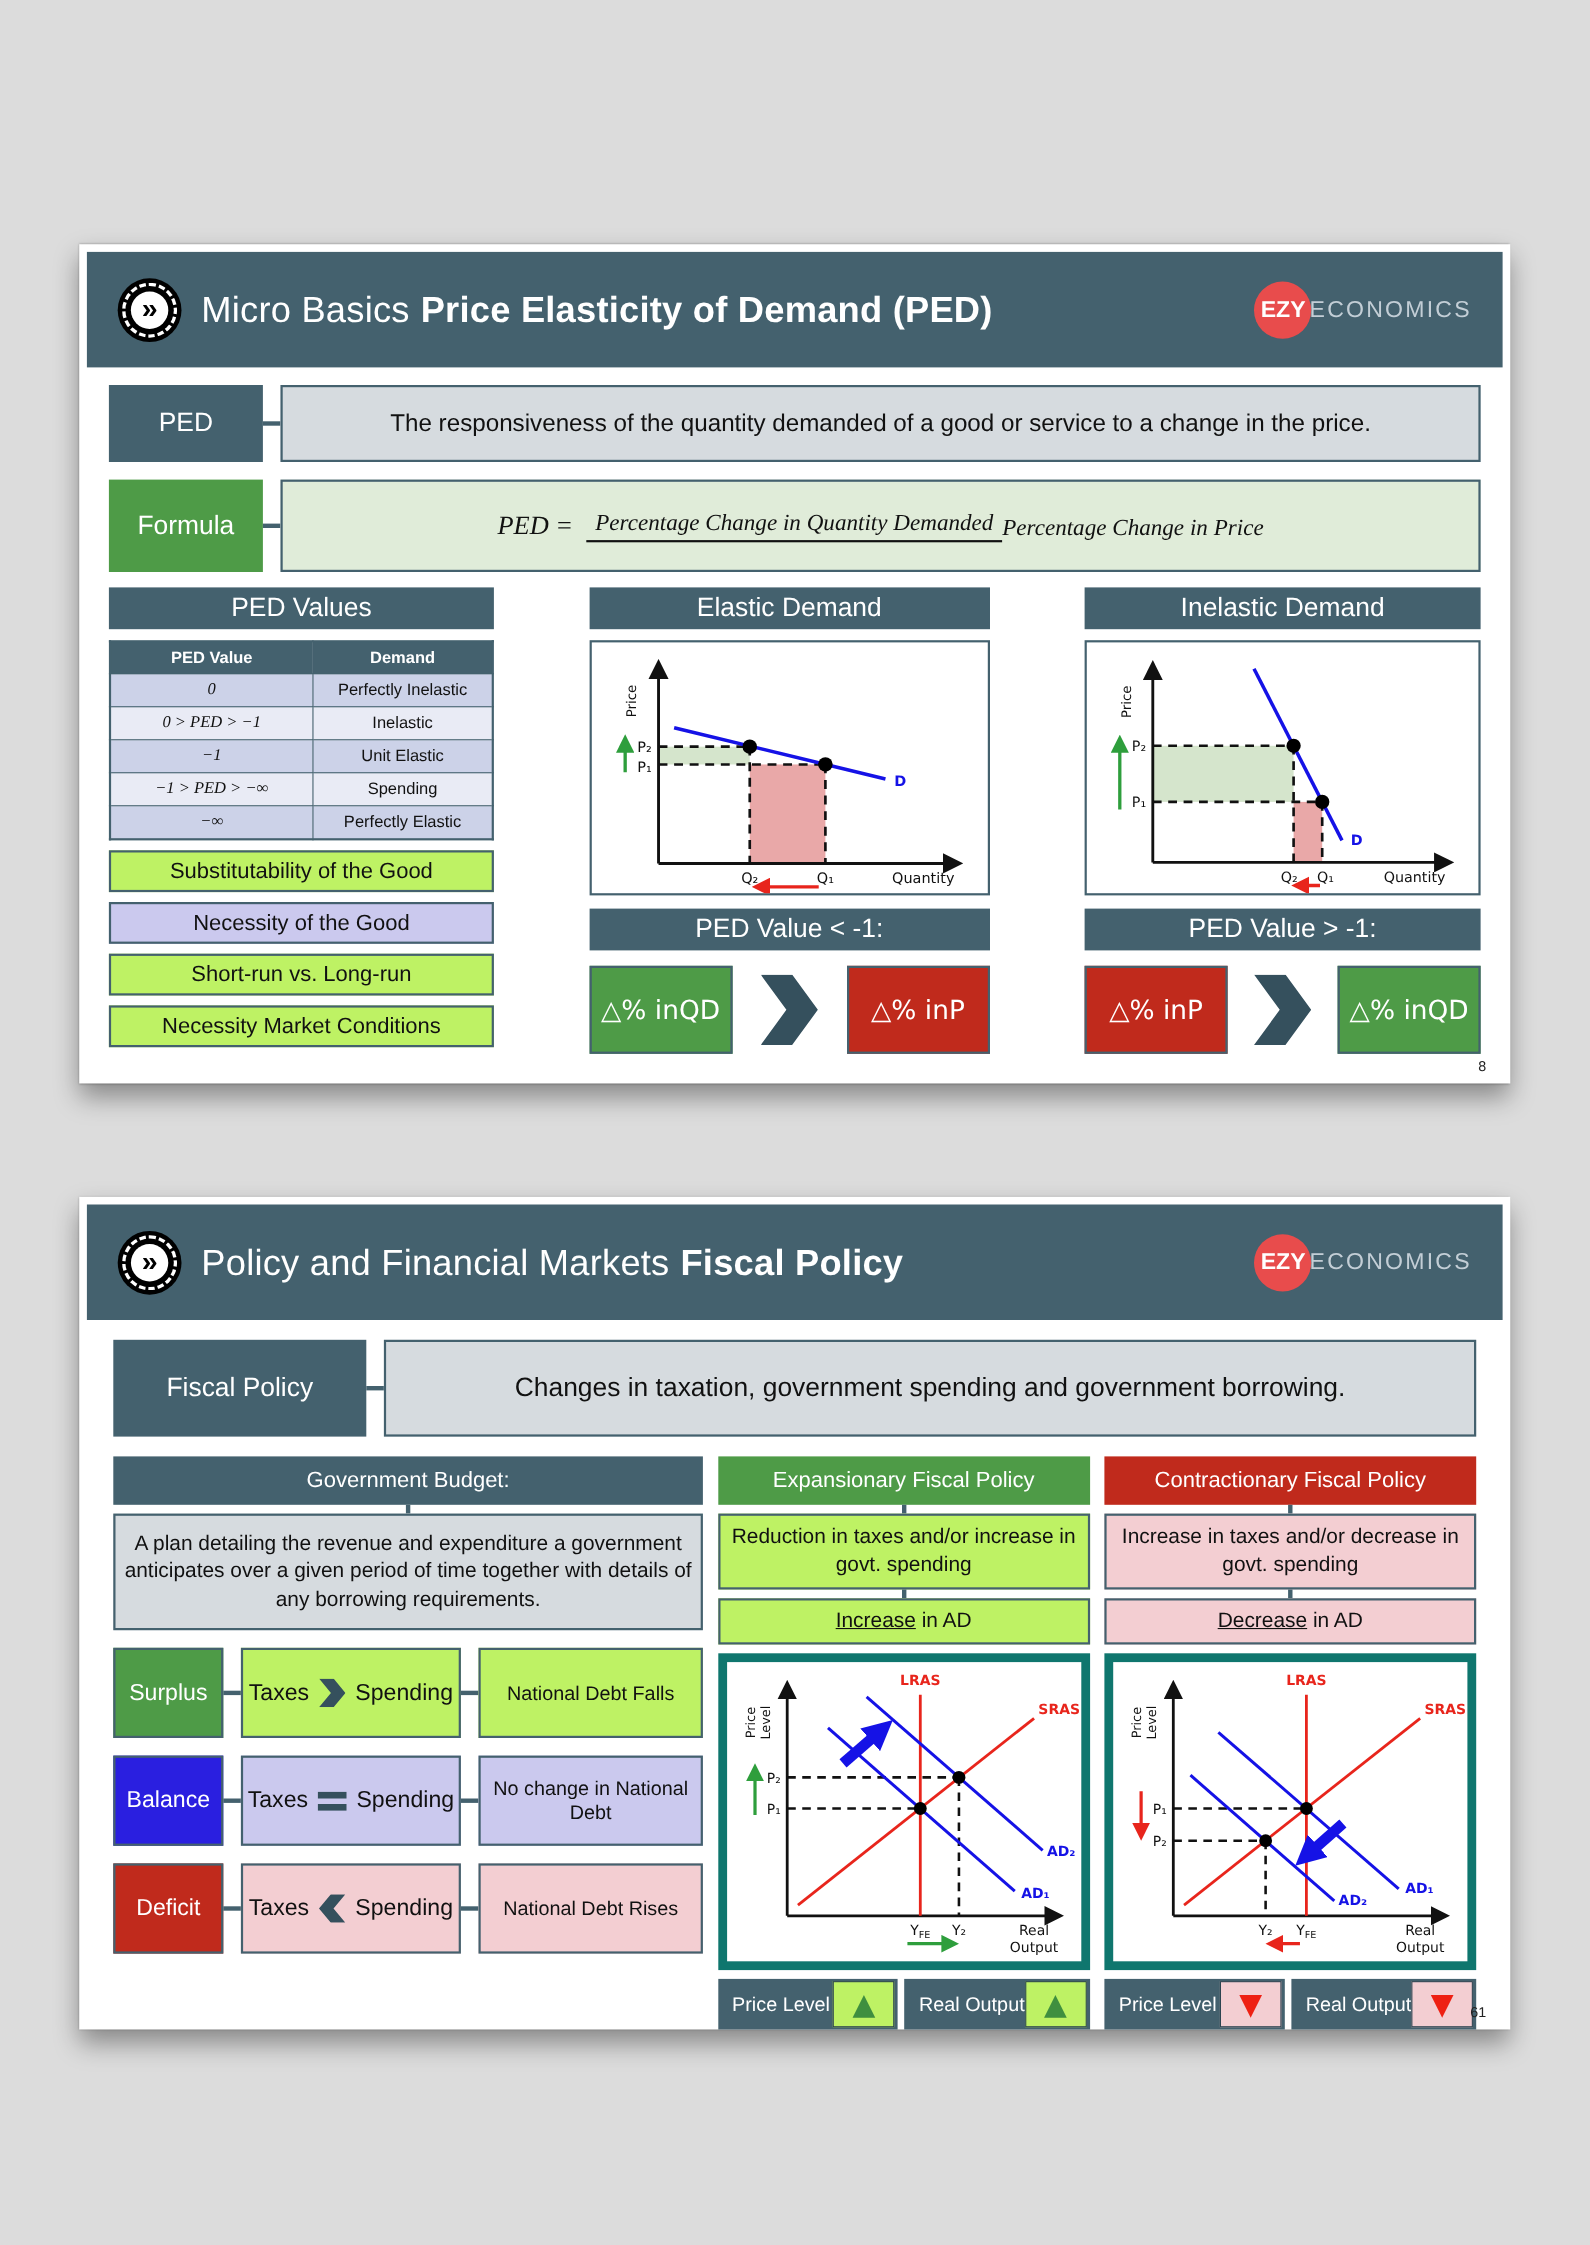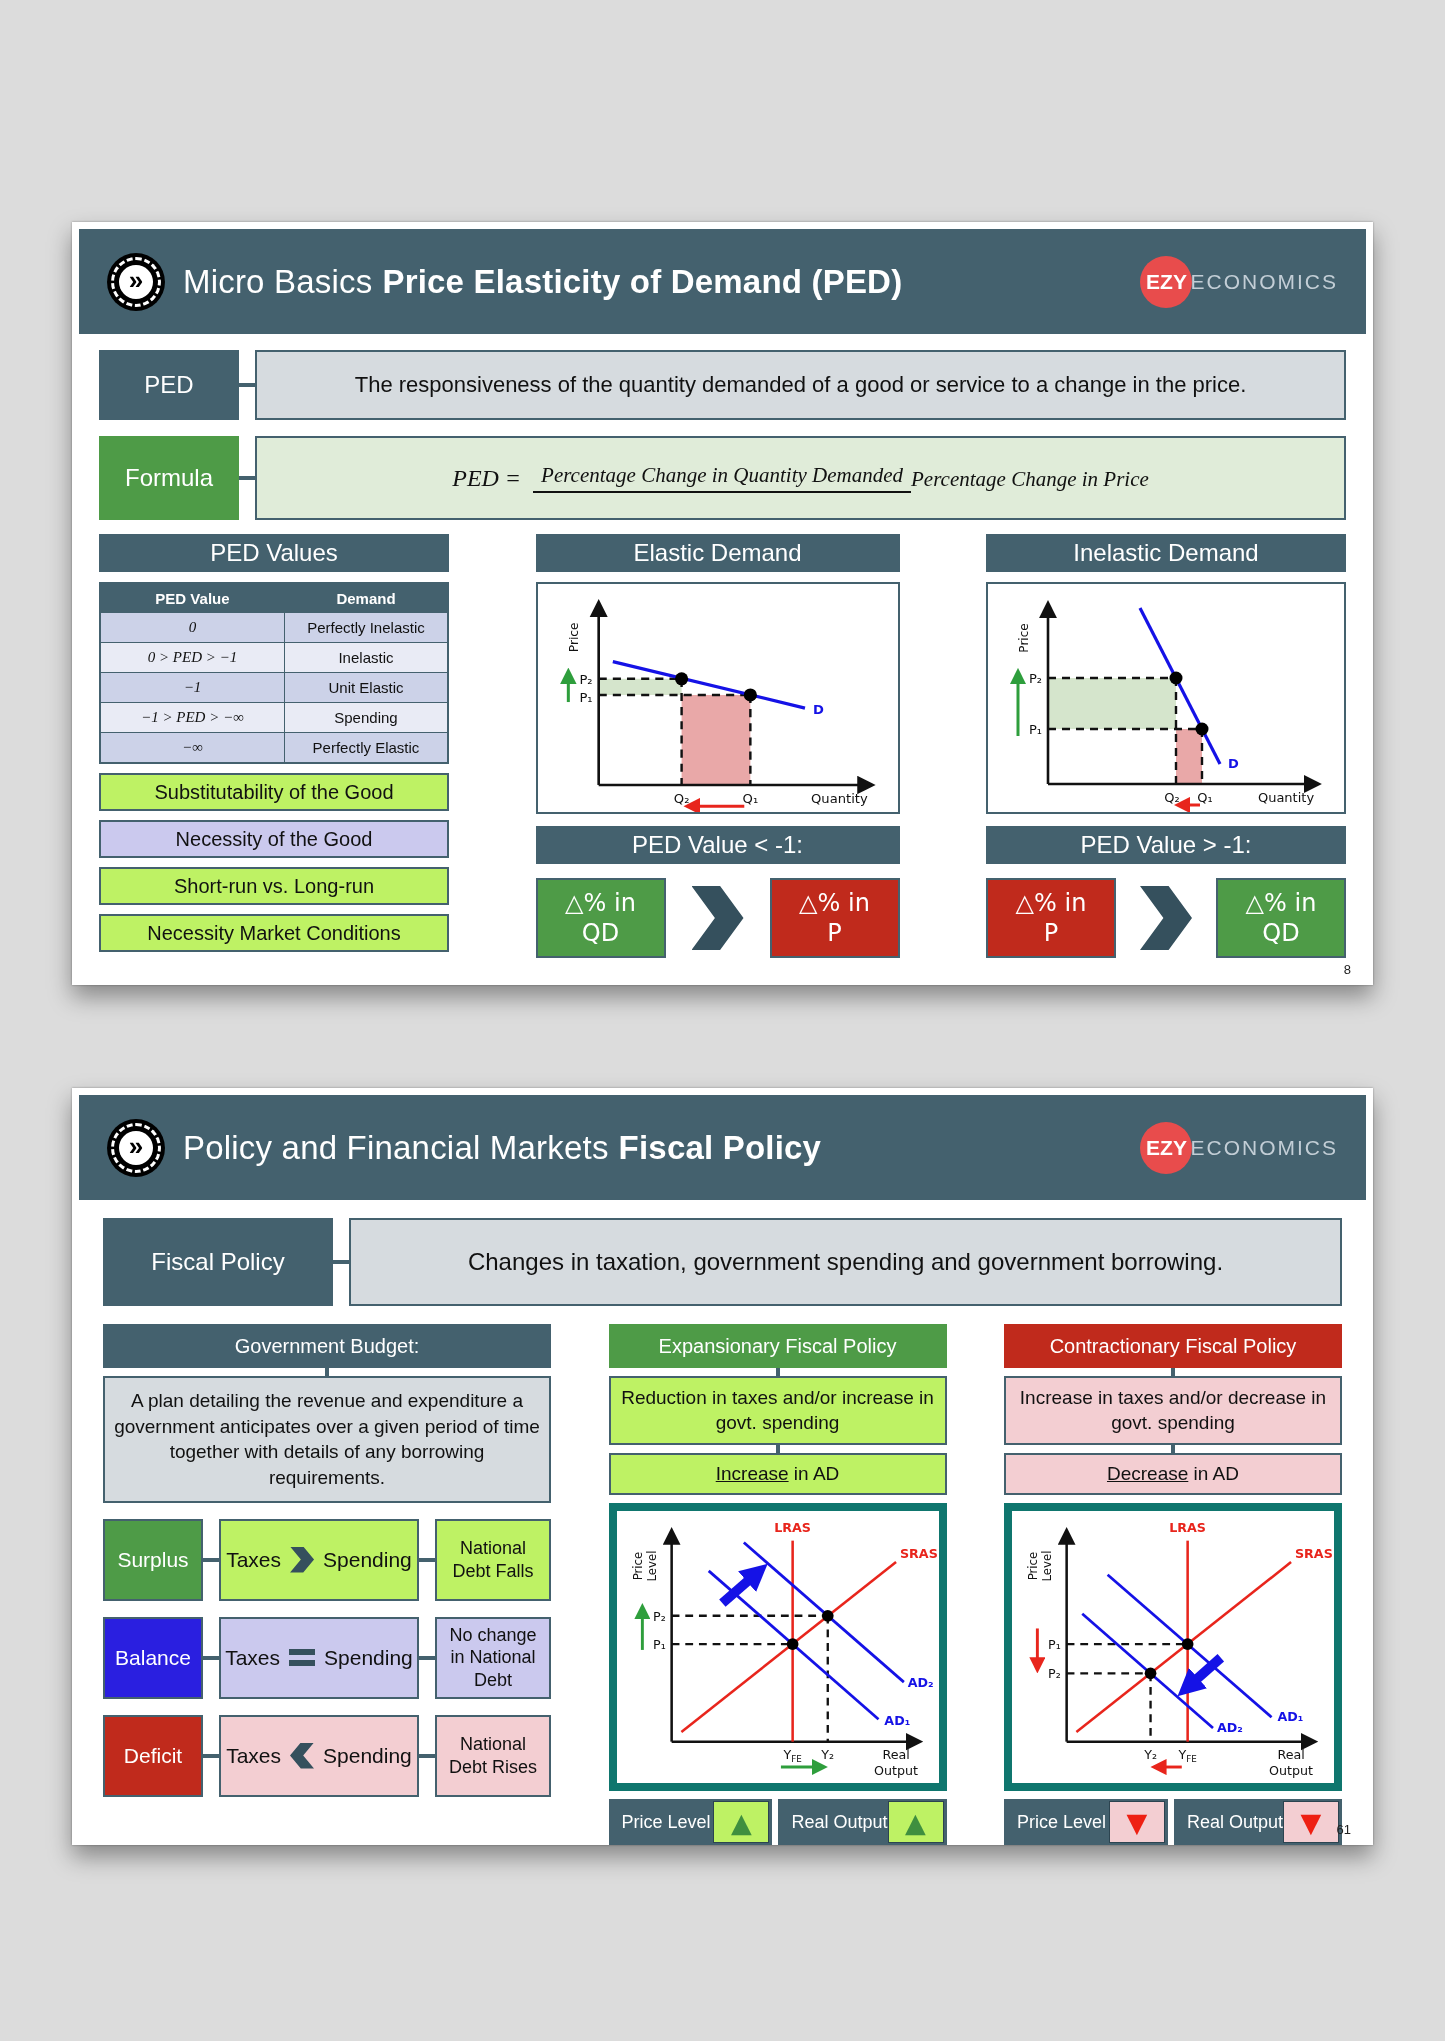--- a/index.html
+++ b/index.html
@@ -48,30 +48,30 @@
   table.ped th{background:#44616e;color:#fff;font-size:15px;height:26px;font-weight:bold;border:1px solid #44616e;}
   table.ped td{font-size:15px;text-align:center;height:27px;border:1px solid #44616e;}
   td.mathcell{font-family:"Liberation Serif",serif;font-style:italic;font-size:16px;}
   tr.rowA td{background:#ccd2e8;} tr.rowB td{background:#e9ebf5;}
   .factor{border:2px solid #44616e;margin-top:9px;height:34px;display:flex;align-items:center;
         justify-content:center;font-size:20px;}
   .tone-green{background:#bef264;} .tone-lav{background:#cbc9ee;} .tone-pink{background:#f3ced2;}
   .chart1{border:2px solid #44616e;margin-top:10px;height:228px;background:#fff;}
   .rule-head{margin-top:12px;height:38px;}
   .flow{display:flex;align-items:center;justify-content:space-between;margin-top:14px;}
-  .flow-box{width:126px;height:76px;border:2px solid #44616e;color:#fff;display:flex;flex-direction:column;
+  .flow-box{width:126px;height:76px;border:2px solid #44616e;color:#fff;display:flex;flex-direction:row;
         align-items:center;justify-content:center;font-size:24px;line-height:1.25;font-family:"DejaVu Sans",sans-serif;}
   .bg-green{background:#4e9b47;} .bg-red{background:#c02a1c;} .bg-blue{background:#2a1fe0;}
   .chevron{width:52px;height:64px;background:#35505d;
         clip-path:polygon(0 0,55% 0,100% 50%,55% 100%,0 100%,45% 50%);}
   .page-num{position:absolute;right:22px;bottom:8px;font-size:13px;color:#222;}
 
   
   .cols2{display:flex;justify-content:space-between;margin:18px 24px 0;}
-  .c2-left{width:448px;} .c2-mid{width:338px;} .c2-right{width:338px;}
+  .c2-left{width:536px;} .c2-mid{width:338px;} .c2-right{width:338px;}
   .col-head2{height:44px;font-size:20px;display:flex;align-items:center;justify-content:center;color:#fff;}
   .v-conn{width:4px;height:8px;background:#44616e;margin:0 auto;}
   .desc-box{border:2px solid #44616e;background:#d6dbdf;font-size:19px;line-height:1.35;text-align:center;
         padding:10px 8px;box-sizing:border-box;min-height:106px;display:flex;align-items:center;justify-content:center;}
   .brow{display:flex;align-items:stretch;margin-top:16px;height:82px;}
   .brow-label{width:96px;border:2px solid #44616e;color:#fff;display:flex;align-items:center;justify-content:center;font-size:21px;flex:0 0 auto;}
   .brow-mid{width:196px;border:2px solid #44616e;display:flex;align-items:center;justify-content:center;gap:9px;font-size:21px;flex:0 0 auto;}
   .brow-out{flex:1;border:2px solid #44616e;display:flex;align-items:center;justify-content:center;
         text-align:center;font-size:18px;line-height:1.25;padding:2px 4px;}
   .op{flex:0 0 auto;}

